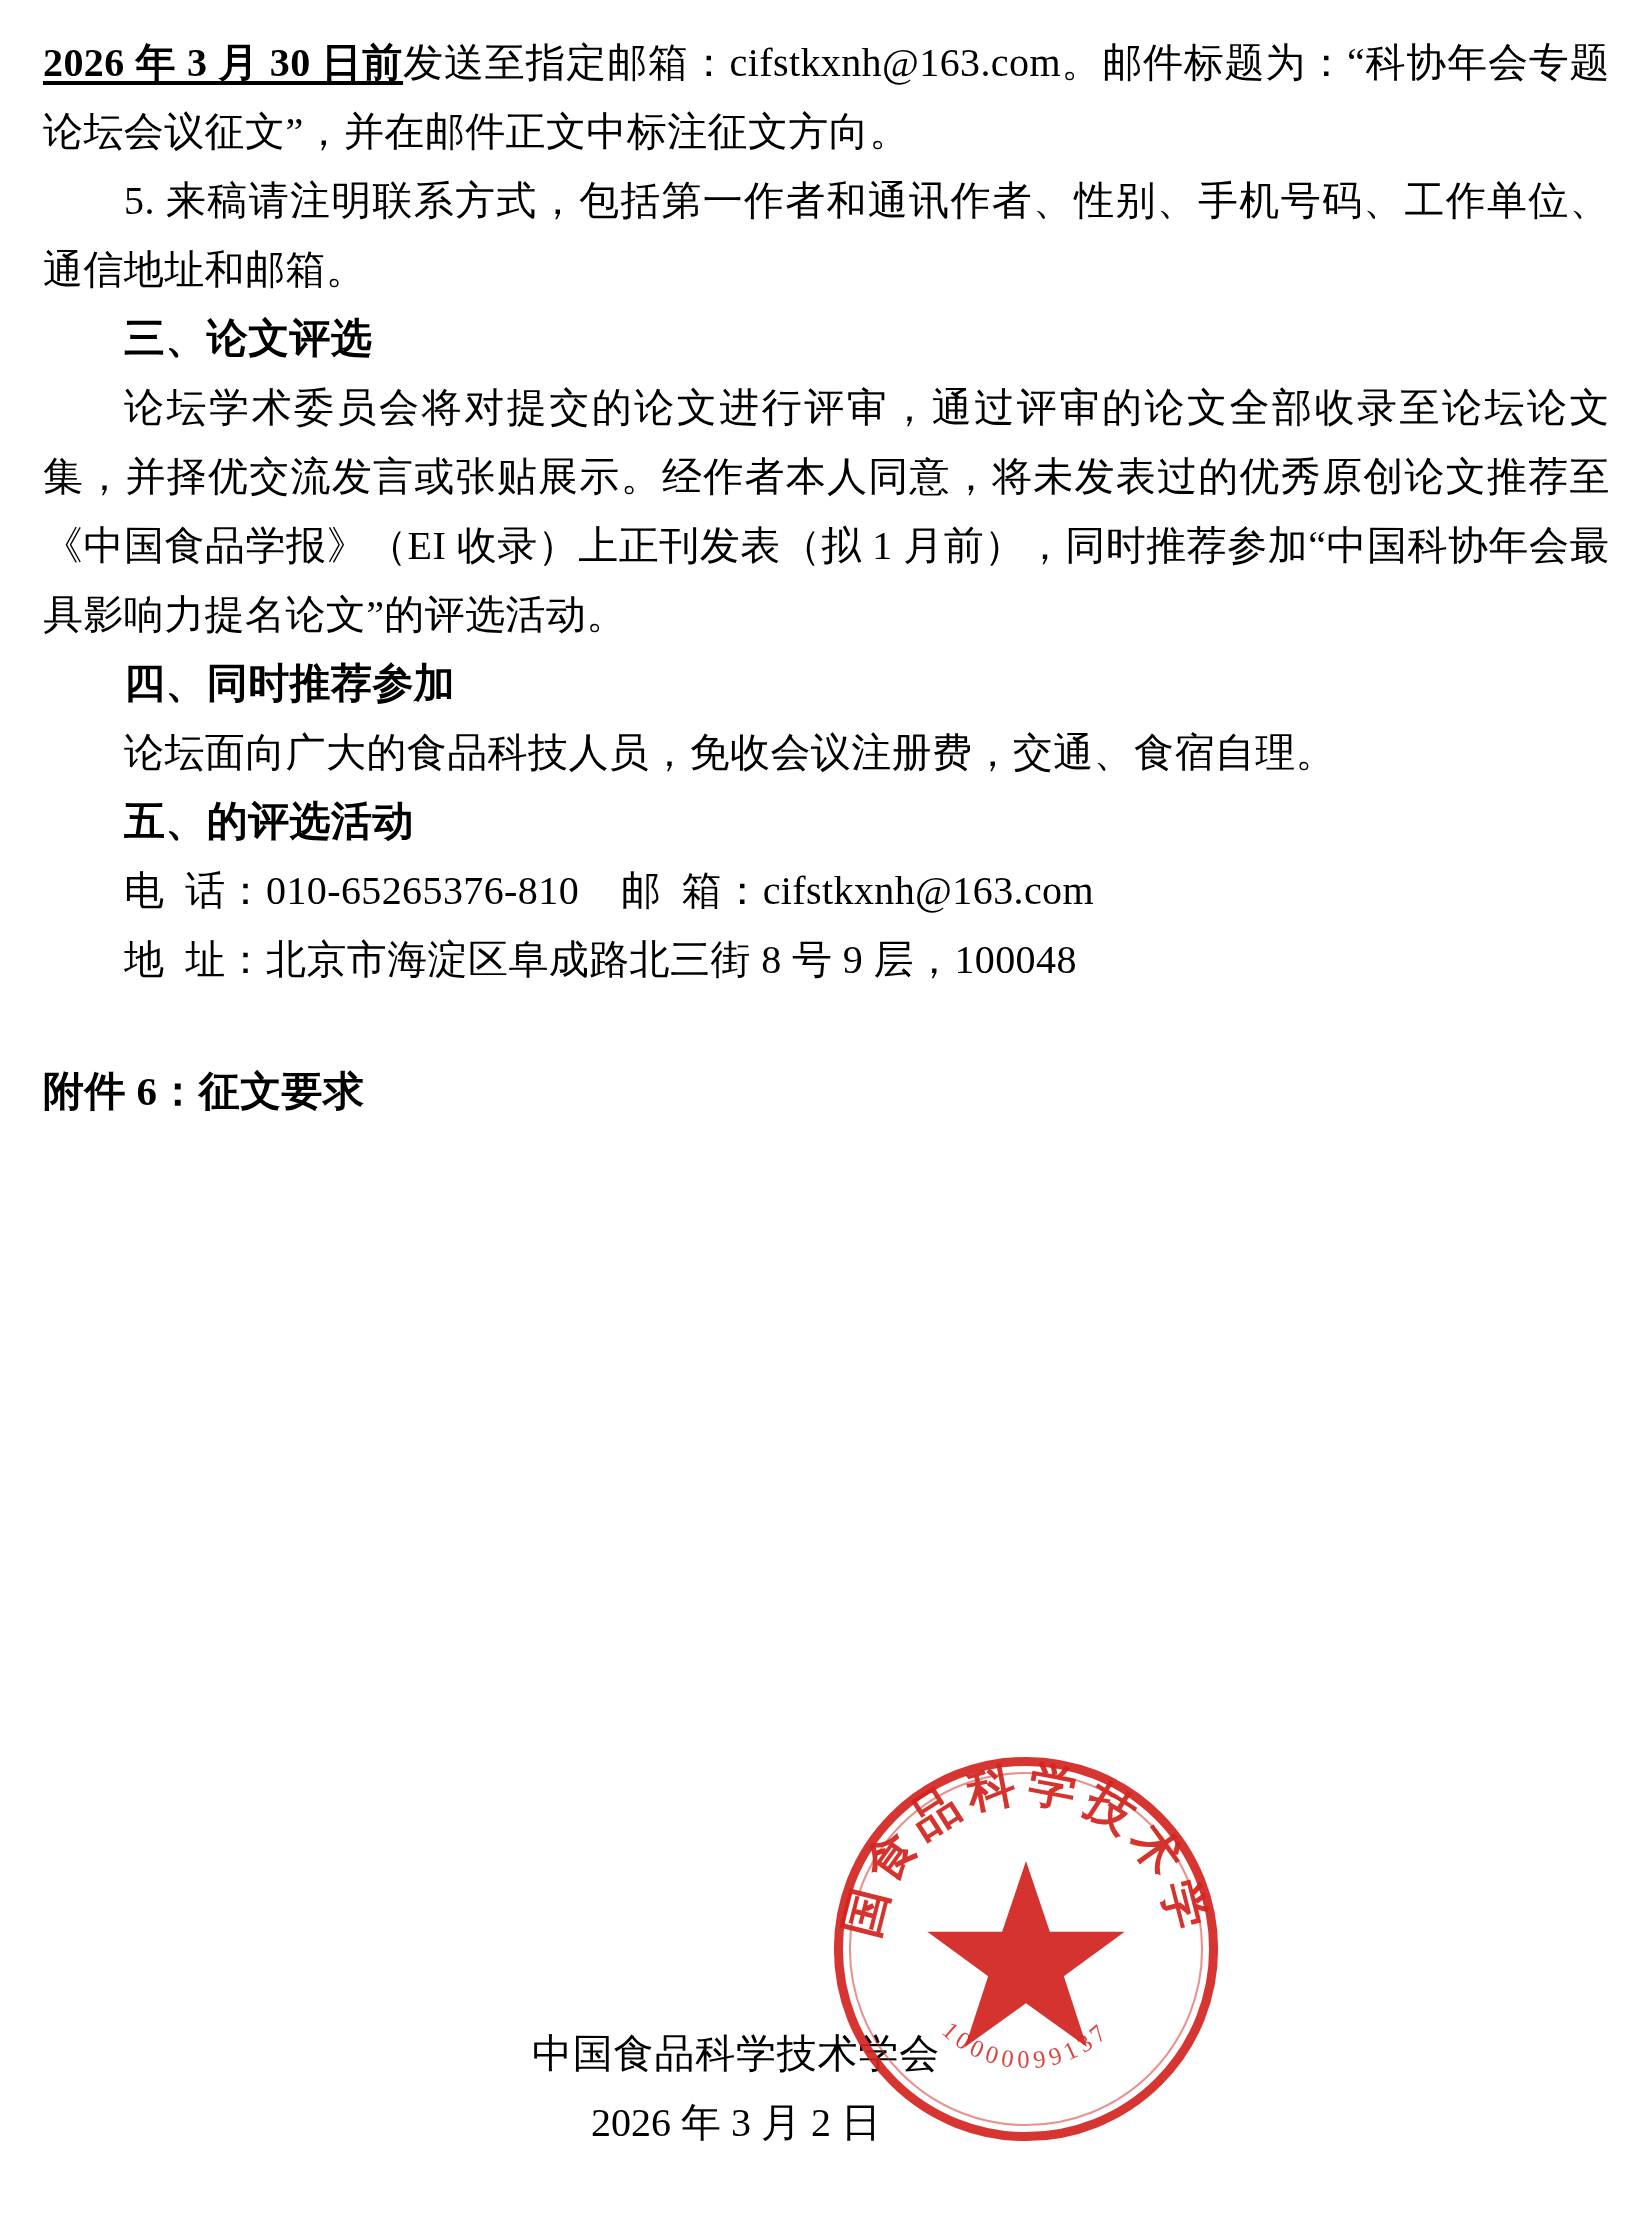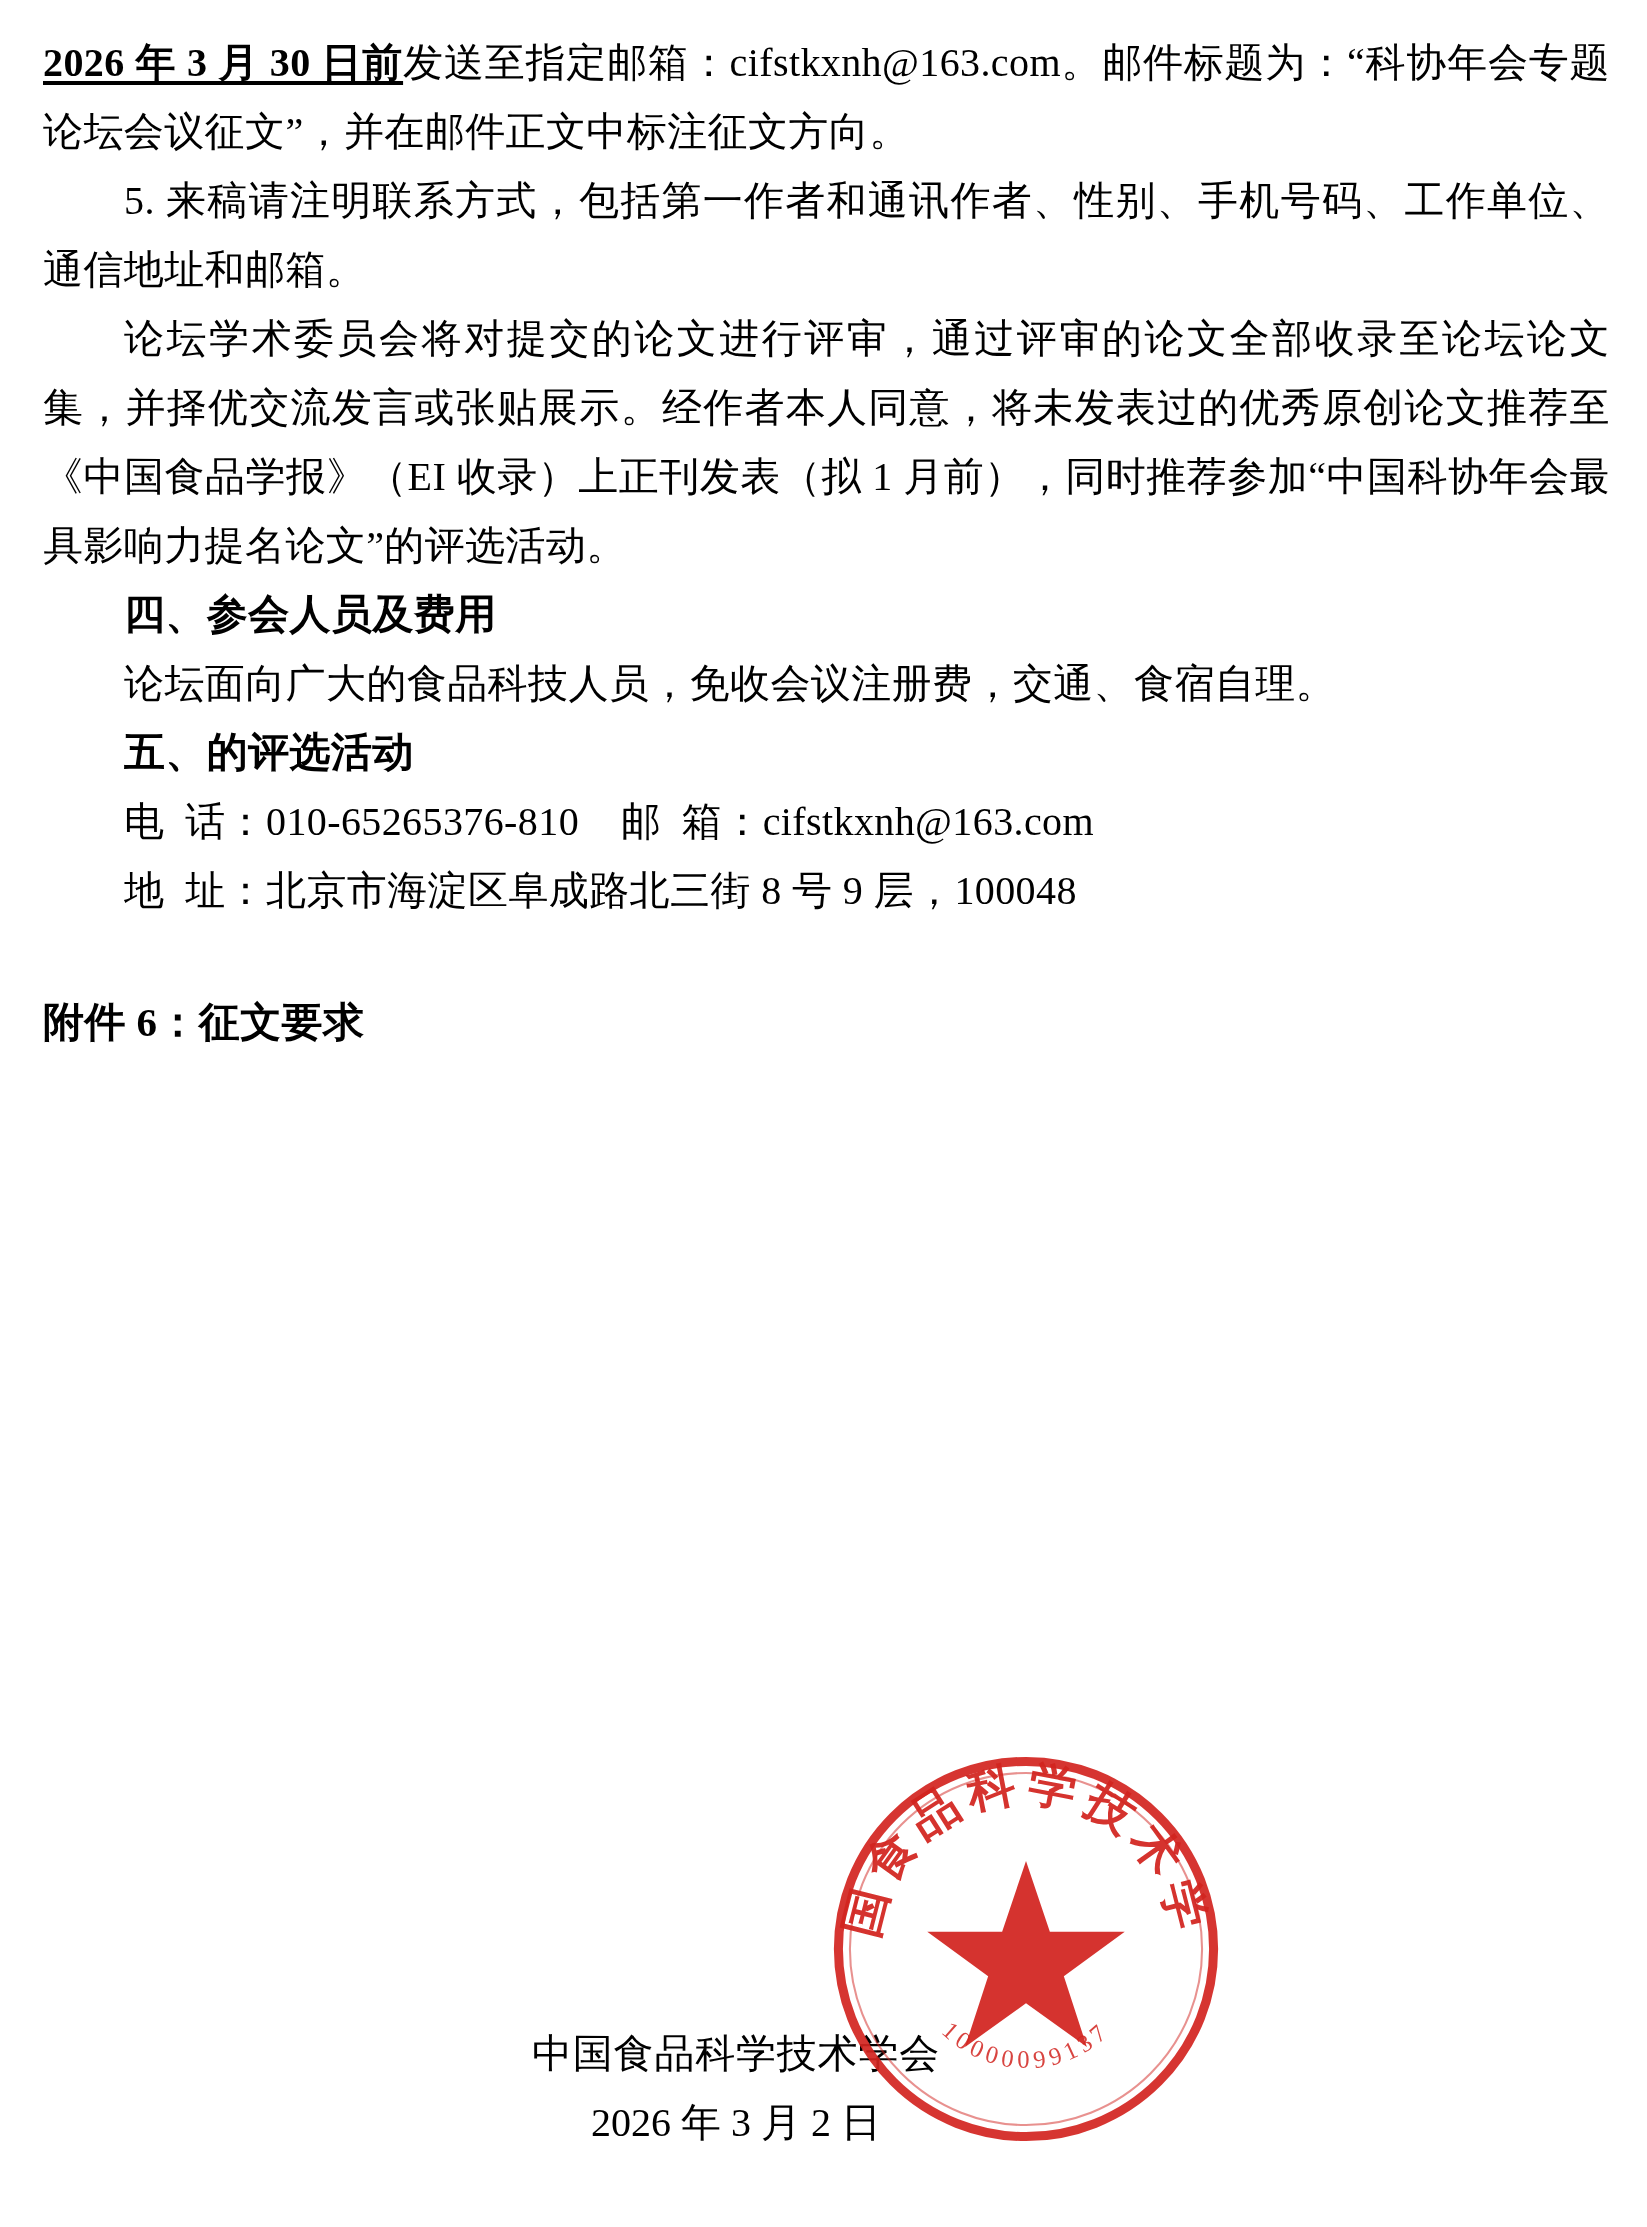--- a/index.html
+++ b/index.html
@@ -92,23 +92,24 @@
 <body>
 
 <div class="page">
 
   <div class="body-text">
 
     <p id="p0"><span class="u-bold">2026 年 3 月 30 日前</span><span>发送至指定邮箱：cifstkxnh@163.com。邮件标题为：“科协年会专题论坛会议征文”，并在邮件正文中标注征文方向。</span></p>
 
     <p class="indent">5. 来稿请注明联系方式，包括第一作者和通讯作者、性别、手机号码、工作单位、通信地址和邮箱。</p>
 
+    <p class="heading">三、论文评选</p>
     <p class="indent">论坛学术委员会将对提交的论文进行评审，通过评审的论文全部收录至论坛论文集，并择优交流发言或张贴展示。经作者本人同意，将未发表过的优秀原创论文推荐至《中国食品学报》（EI 收录）上正刊发表（拟 1 月前），同时推荐参加“中国科协年会最具影响力提名论文”的评选活动。</p>
 
-    <p class="heading">四、参会人员及费用</p>
+    <p class="heading">四、同时推荐参加</p>
     <p class="indent">论坛面向广大的食品科技人员，免收会议注册费，交通、食宿自理。</p>
 
     <p class="heading">五、的评选活动</p>
     <p class="contact-line">电  话：010-65265376-810    邮  箱：cifstkxnh@163.com</p>
     <p class="contact-line">地  址：北京市海淀区阜成路北三街 8 号 9 层，100048</p>
 
     <p class="attach">附件 6：征文要求</p>
   </div>
 
   <div class="sign-block">

